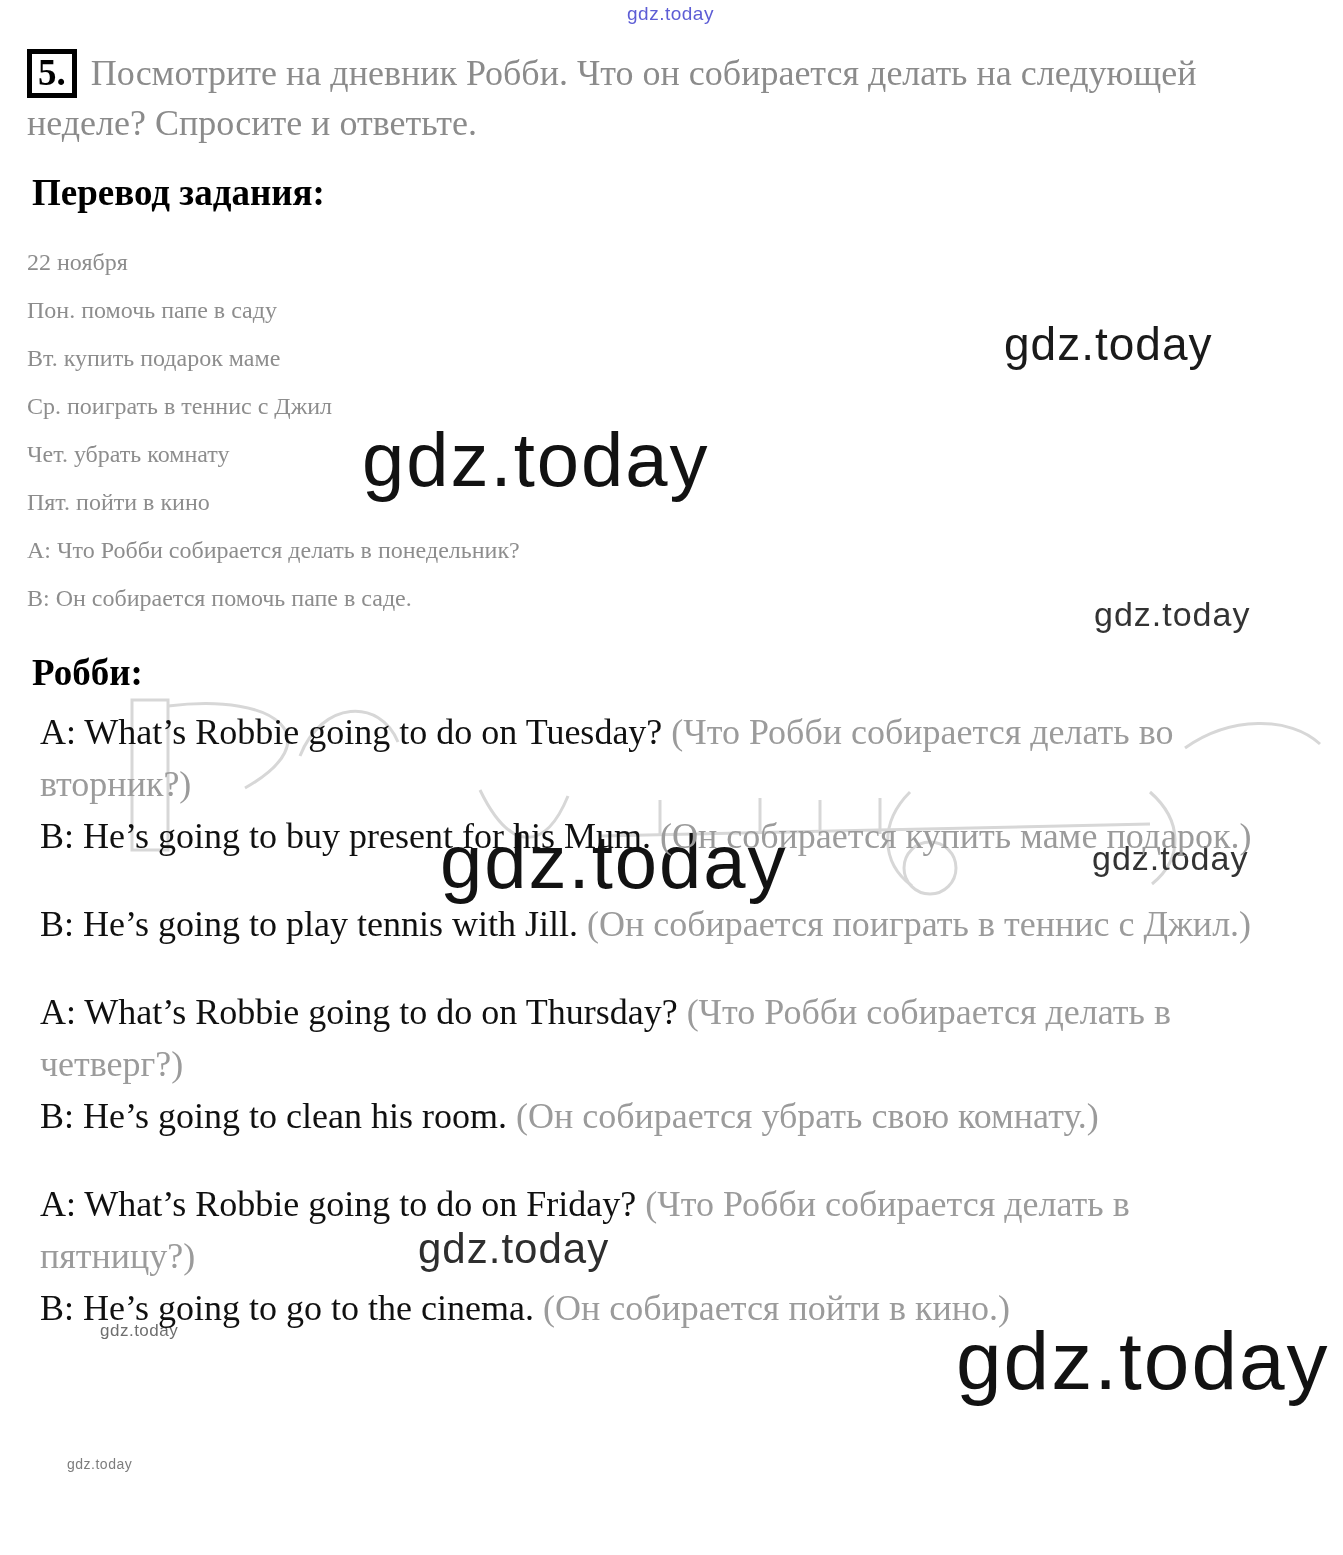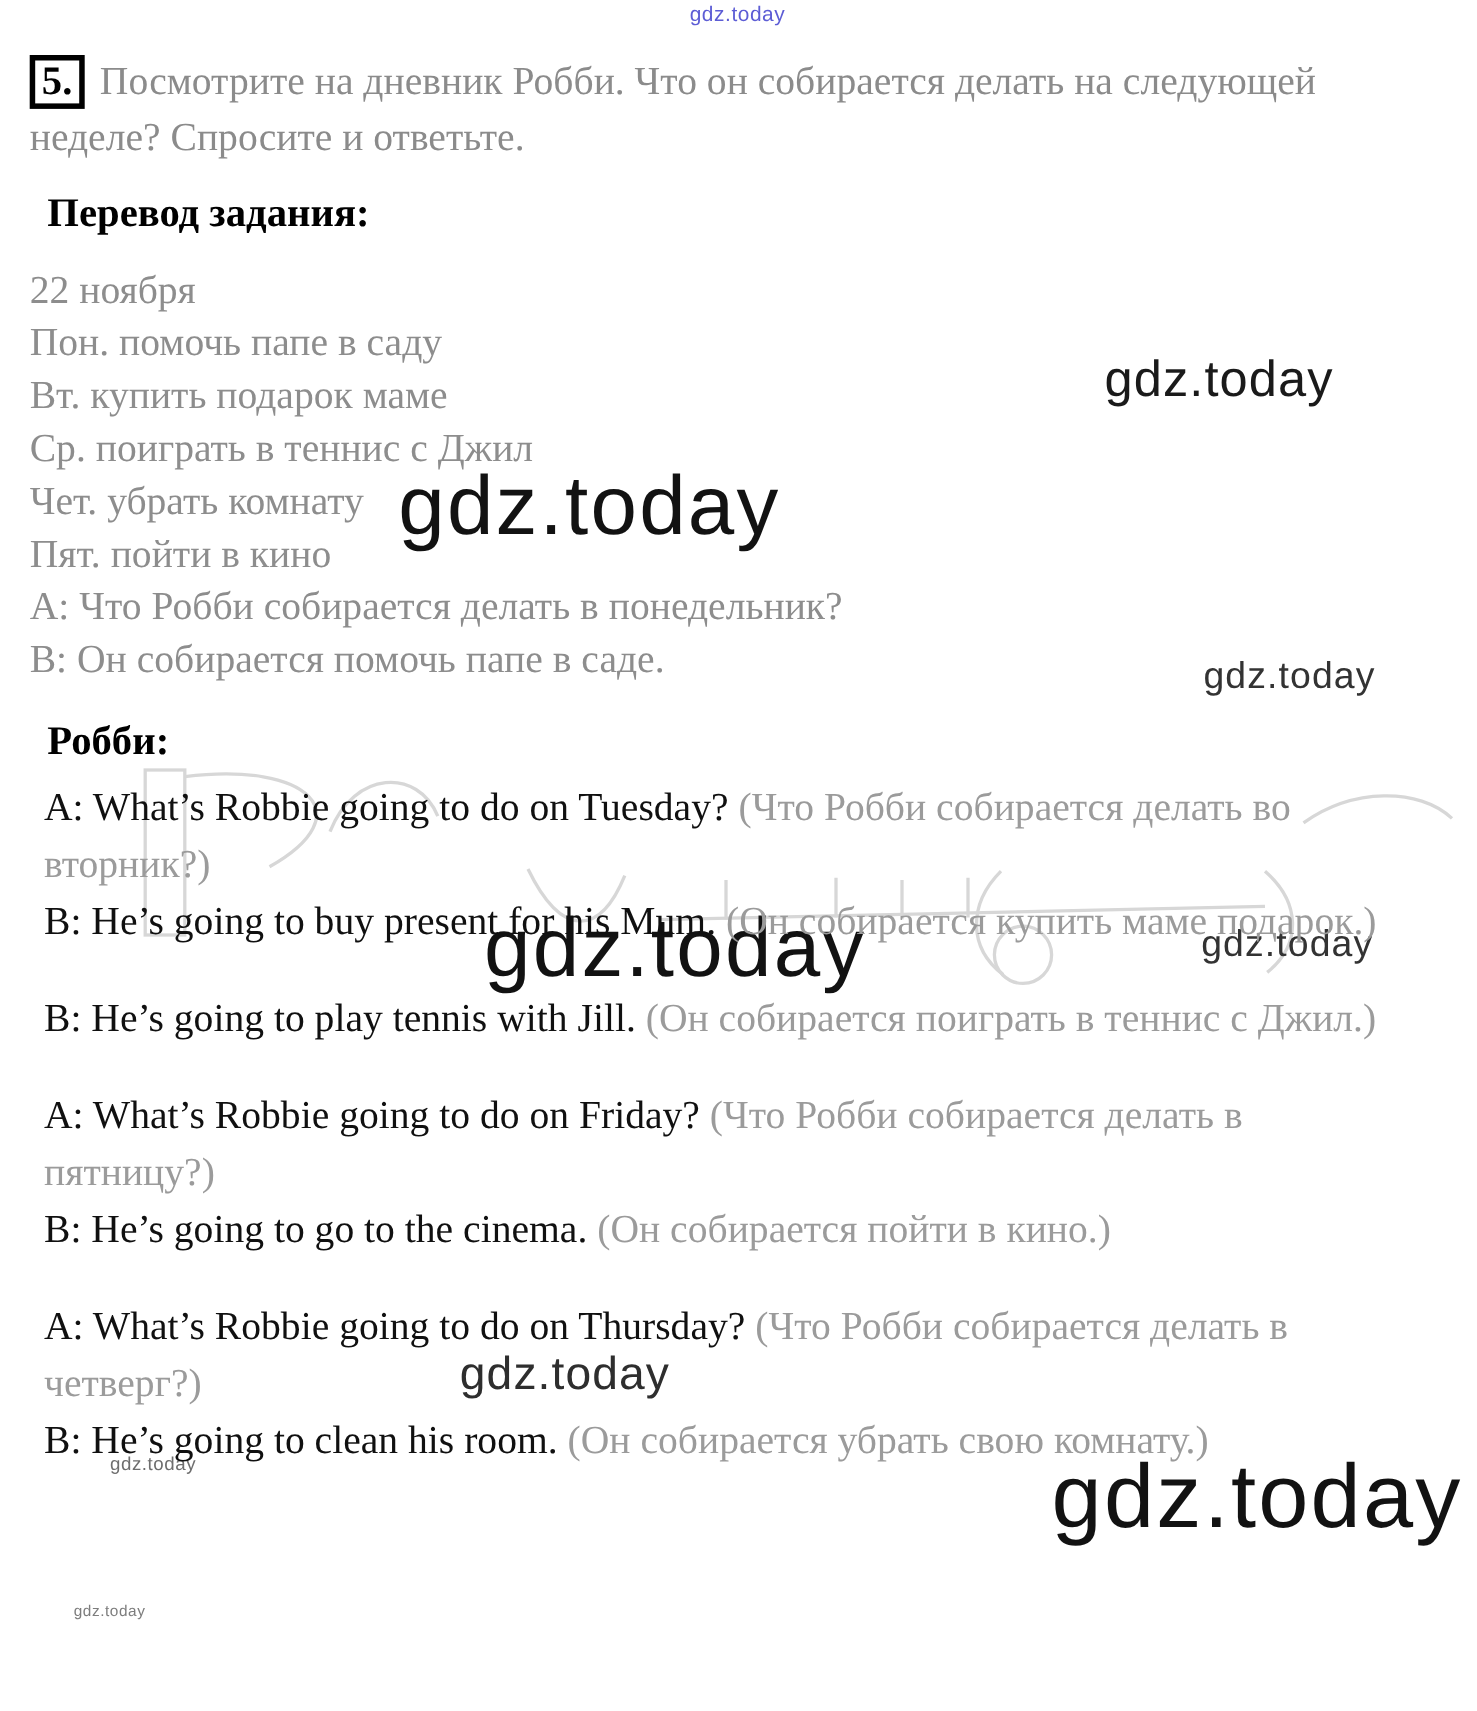--- a/index.html
+++ b/index.html
@@ -42,29 +42,29 @@
     line-height: 37px;
     padding: 0 6px 2px 6px;
     margin-right: 14px;
     vertical-align: baseline;
   }
   .section-heading {
     font-size: 37px;
     line-height: 42px;
     font-weight: bold;
     color: #000;
-    margin: 0 0 24px 16px;
+    margin: 0 0 24px 5px;
   }
   .answer-heading {
     margin-top: 30px;
     margin-bottom: 12px;
   }
   
   .translation-lines {
-    font-size: 36px;
+    font-size: 24px;
     line-height: 48px;
     color: #8d8d8d;
     margin: 0;
   }
   .translation-lines .t-line { margin: 0; }
   
   .qa-block {
     font-size: 36px;
     line-height: 52px;
     margin: 0 0 36px 13px;
@@ -154,23 +154,23 @@
     <div class="qa-block">
       <p><span class="en">A: What’s Robbie going to do on Tuesday? </span><span class="ru">(Что Робби собирается делать во вторник?)</span></p>
       <p><span class="en">B: He’s going to buy present for his Mum. </span><span class="ru">(Он собирается купить маме подарок.)</span></p>
     </div>
 
     <div class="qa-block">
       <p><span class="en">B: He’s going to play tennis with Jill. </span><span class="ru">(Он собирается поиграть в теннис с Джил.)</span></p>
     </div>
 
     <div class="qa-block">
-      <p><span class="en">A: What’s Robbie going to do on Friday? </span><span class="ru">(Что Робби собирается делать в пятницу?)</span></p>
-      <p><span class="en">B: He’s going to go to the cinema. </span><span class="ru">(Он собирается пойти в кино.)</span></p>
+      <p><span class="en">A: What’s Robbie going to do on Thursday? </span><span class="ru">(Что Робби собирается делать в четверг?)</span></p>
+      <p><span class="en">B: He’s going to clean his room. </span><span class="ru">(Он собирается убрать свою комнату.)</span></p>
     </div>
 
     <div class="qa-block">
-      <p><span class="en">A: What’s Robbie going to do on Thursday? </span><span class="ru">(Что Робби собирается делать в четверг?)</span></p>
-      <p><span class="en">B: He’s going to clean his room. </span><span class="ru">(Он собирается убрать свою комнату.)</span></p>
+      <p><span class="en">A: What’s Robbie going to do on Friday? </span><span class="ru">(Что Робби собирается делать в пятницу?)</span></p>
+      <p><span class="en">B: He’s going to go to the cinema. </span><span class="ru">(Он собирается пойти в кино.)</span></p>
     </div>
 
   </div>
 </div>
 
 </body></html>

